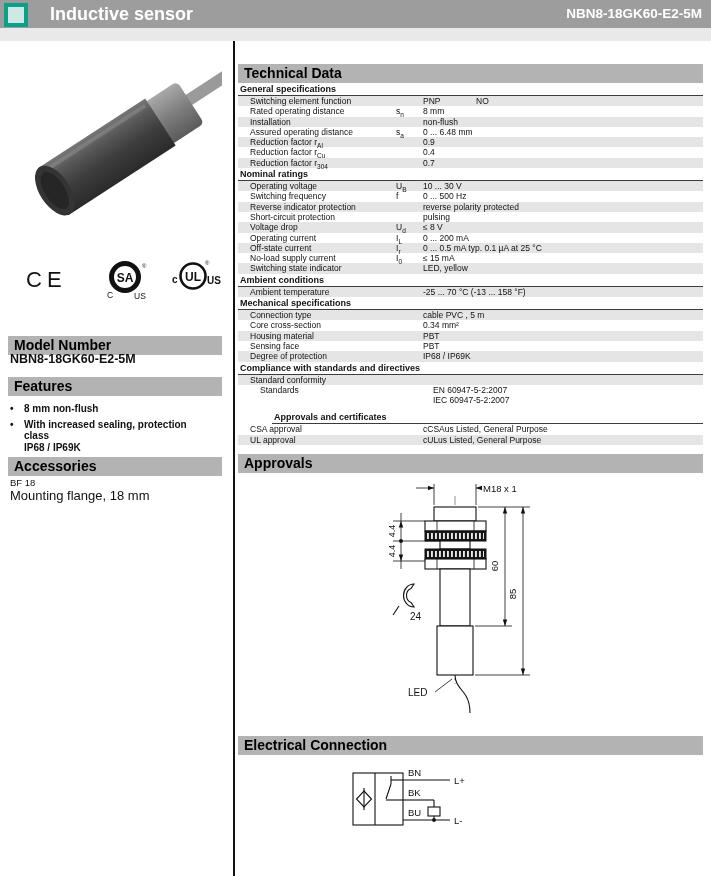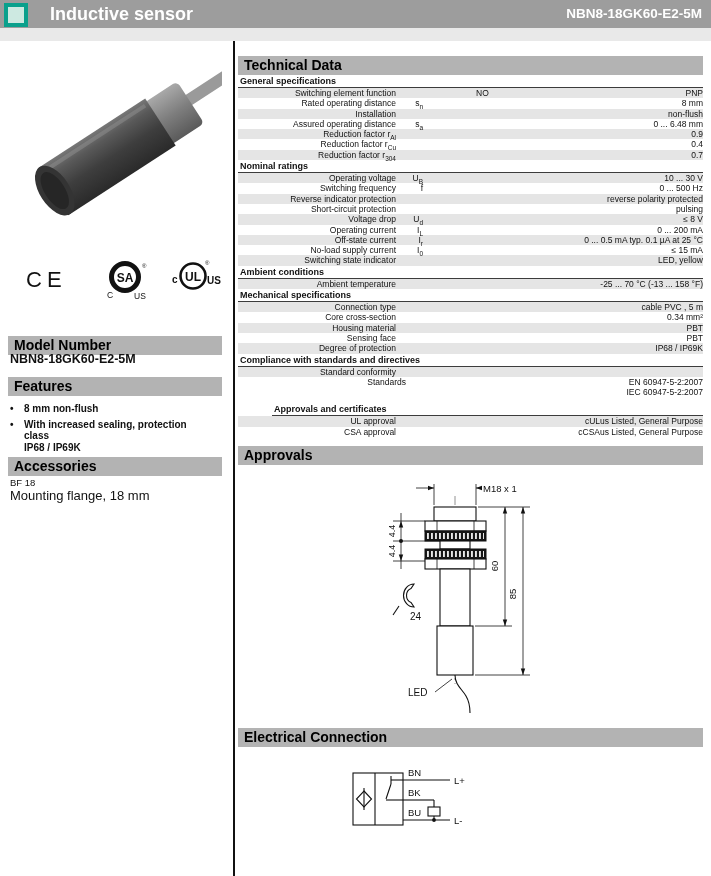--- a/index.html
+++ b/index.html
@@ -27,26 +27,26 @@
   .leftcol .secbar{position:absolute;left:0;width:208px;}
   .model-val{position:absolute;left:2px;top:310px;font-size:12.5px;font-weight:bold;}
   .featlist{position:absolute;left:2px;top:361px;width:206px;font-size:10px;font-weight:bold;}
   .featitem{display:flex;margin-bottom:4px;line-height:11.5px;}
   .featitem .bullet{width:14px;flex:none;}
   .featitem .ftext{white-space:pre-line;}
   .acc-name{position:absolute;left:2px;top:435px;font-size:9.5px;font-weight:normal;}
   .acc-desc{position:absolute;left:2px;top:446px;font-size:13px;}
 
   
-  .rightcol .secbar{width:459px;}
+  .rightcol .secbar{width:459px;margin-top:8px;}
   #tdata{margin-top:1px;}
   .sec-head{font-weight:bold;font-size:9px;line-height:11px;border-bottom:1px solid #3c3c3c;
             margin-top:1px;padding-left:2px;}
   .sec-head.gap{margin-top:7px;margin-left:34px;}
-  .tr{display:flex;min-height:10.3px;line-height:10.3px;font-size:8.5px;text-align:right;}
+  .tr{display:flex;min-height:10.3px;line-height:10.3px;font-size:8.5px;}
   .tr.alt{background:#e5e5e5;}
   .td-label{width:146px;flex:none;padding-left:12px;}
   .tr.indent .td-label{padding-left:22px;}
   .td-sym{width:27px;flex:none;}
   .td-val{flex:1;position:relative;}
   .td-val2{position:absolute;left:53px;top:0;}
   sub{font-size:6.5px;line-height:0;}
 
   
   .dims-bar{position:absolute;top:390px;}
@@ -263,29 +263,29 @@
           <span class="td-label">Standard conformity</span>
           <span class="td-sym"></span>
           <span class="td-val"></span>
         </div>
         <div class="tr indent">
           <span class="td-label">Standards</span>
           <span class="td-sym"></span>
           <span class="td-val">EN 60947-5-2:2007<span style="display: block;">IEC 60947-5-2:2007</span></span>
         </div>
         <div class="sec-head gap">Approvals and certificates</div>
+        <div class="tr">
+          <span class="td-label">CSA approval</span>
+          <span class="td-sym"></span>
+          <span class="td-val">cCSAus Listed, General Purpose</span>
+        </div>
         <div class="tr alt">
           <span class="td-label">UL approval</span>
           <span class="td-sym"></span>
           <span class="td-val">cULus Listed, General Purpose</span>
-        </div>
-        <div class="tr">
-          <span class="td-label">CSA approval</span>
-          <span class="td-sym"></span>
-          <span class="td-val">cCSAus Listed, General Purpose</span>
         </div>
       </div>
 
     <div class="secbar dims-bar">Approvals</div>
 
     <svg id="dims-svg" width="466" height="252" viewBox="0 0 466 252">
       <defs>
         <pattern id="knurl" width="4" height="6" patternUnits="userSpaceOnUse">
           <rect width="4" height="6" fill="#161616"></rect>
           <rect x="1.1" width="1.7" height="6" fill="#fff"></rect>

